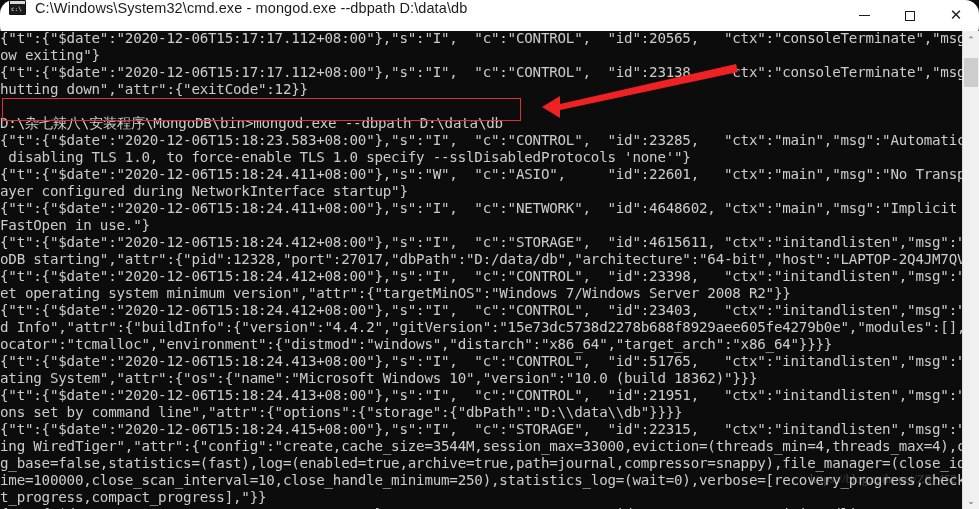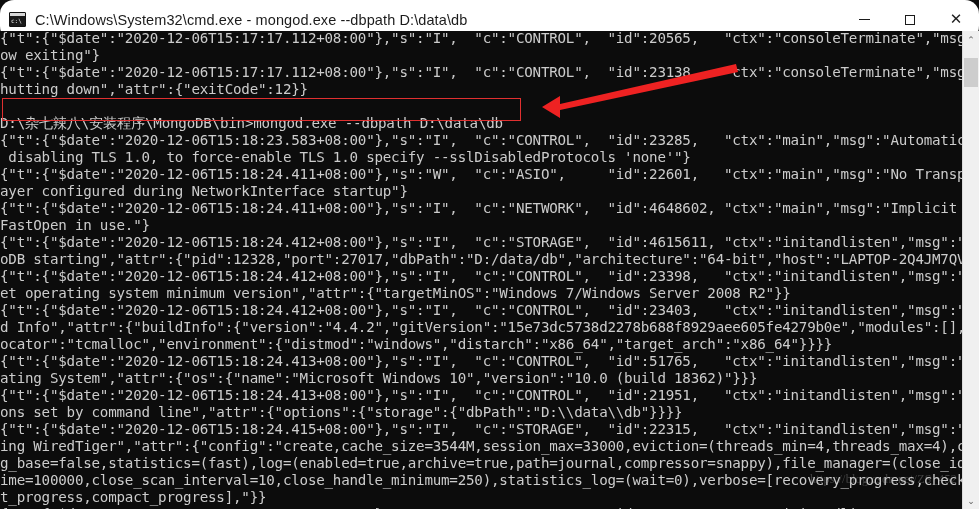--- a/index.html
+++ b/index.html
@@ -22,21 +22,21 @@
   }
 
   
   .titlebar {
     position: absolute;
     left: 0; top: 0;
     width: 979px;
     height: 40px;
     background: #ffffff;
     display: flex;
-    align-items: center;
+    align-items: flex-start;
     border-bottom: 1px solid #e8e8e8;
     box-sizing: border-box;
     border-radius: 14px;
   }
   .title-icon {
     width: 17px;
     height: 15px;
     margin-left: 9px;
     margin-right: 9px;
     background: #1a1a1a;

